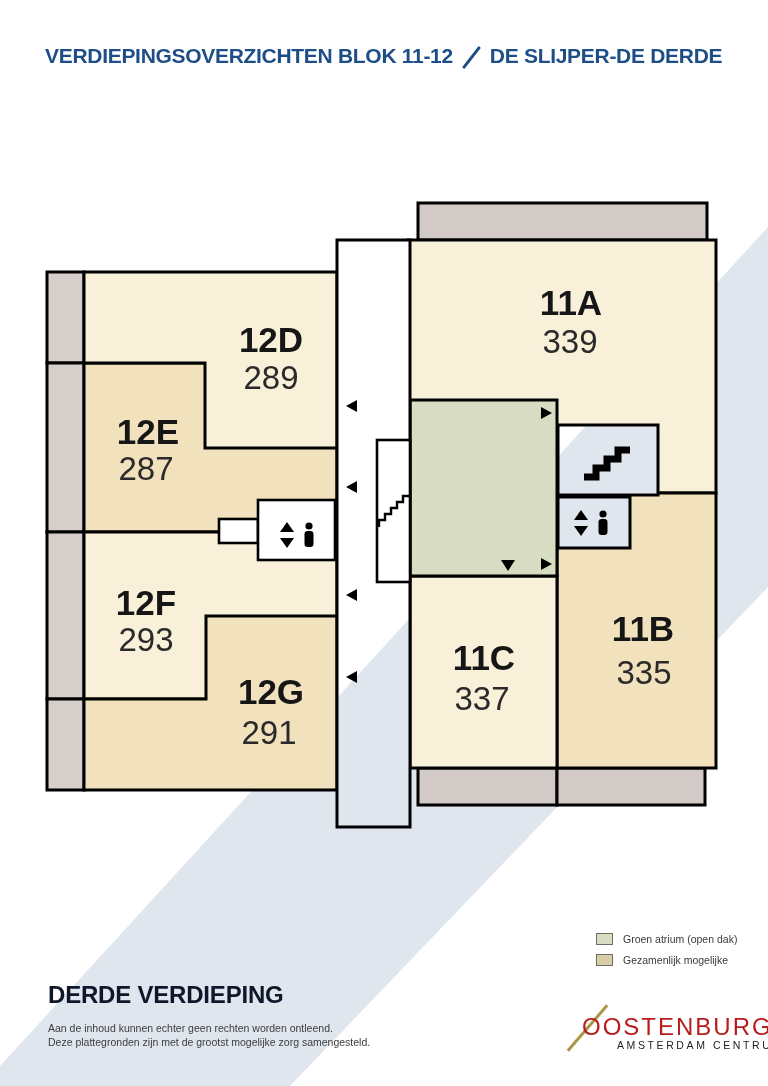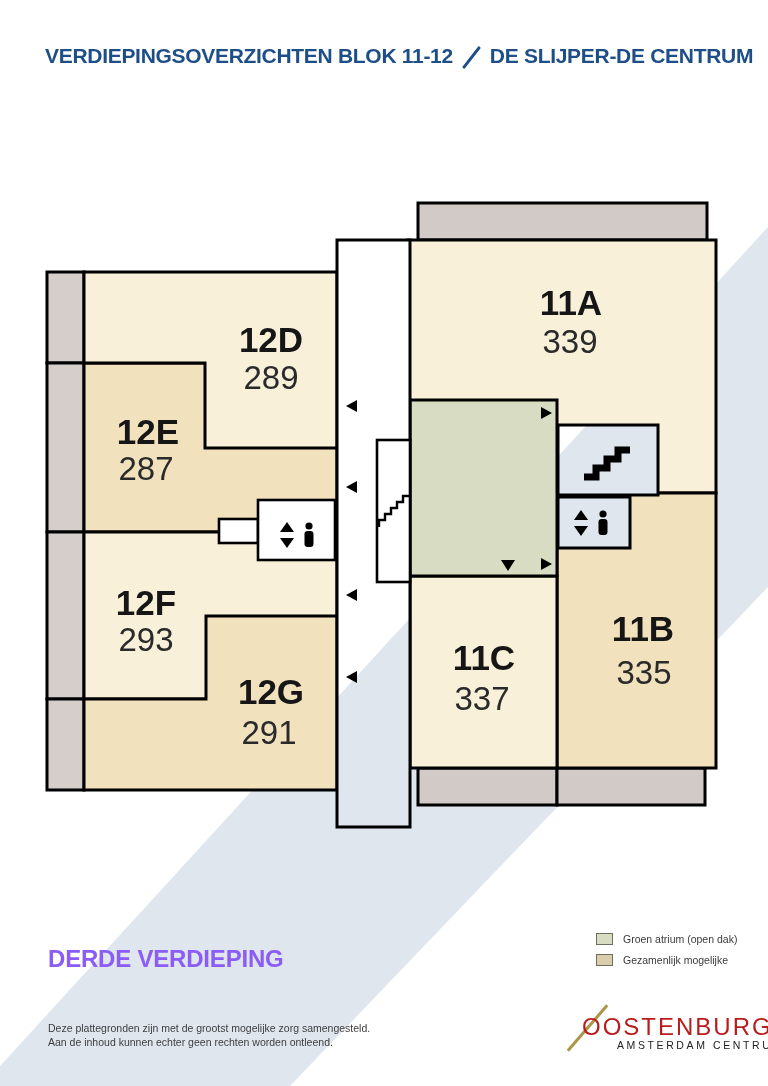--- a/index.html
+++ b/index.html
@@ -17,21 +17,21 @@
   .header .slash{
     width:3px;height:27px;background:#1d4e87;margin:0 17px;
     transform:rotate(38deg);border-radius:1px;
   }
   
   .plan{position:absolute;left:0;top:0;width:768px;height:1086px;}
   .room-label{font-size:35px;font-weight:600;fill:#161616;}
   .room-number{font-size:33px;font-weight:400;fill:#2a2a2a;}
   
   .floor-label{
-    position:absolute;left:48px;top:945px;color:#8b5cf6;
+    position:absolute;left:48px;top:981px;color:#0f172a;
     font-size:24px;font-weight:bold;letter-spacing:-0.2px;white-space:nowrap;
   }
   .disclaimer{
     position:absolute;left:48px;top:1022px;color:#3d3d3d;
     font-size:10.5px;line-height:13.5px;
   }
   .legend{position:absolute;left:568px;top:933px;}
   .legend-row{display:flex;align-items:center;margin-bottom:9px;padding-left:28px;}
   .legend-swatch{width:17px;height:12px;border:1px solid #6e6e60;box-sizing:border-box;}
   .legend-swatch.green{background:#d8dcc3;}
@@ -52,21 +52,21 @@
   }
 </style>
 </head>
 <body>
 
 <div class="page">
 
   <div class="header">
     <span>VERDIEPINGSOVERZICHTEN BLOK 11-12</span>
     <span class="slash"></span>
-    <span>DE SLIJPER-DE CENTRUM</span>
+    <span>DE SLIJPER-DE DERDE</span>
   </div>
 
   <svg class="plan" viewBox="0 0 768 1086">
     <defs>
       <clipPath id="cutouts">
         <rect x="337" y="240" width="73" height="587"></rect>
         <rect x="558" y="425" width="100" height="70"></rect>
         <rect x="558" y="497" width="72" height="51"></rect>
       </clipPath>
     </defs>
@@ -157,22 +157,22 @@
       <text class="room-label" x="643" y="641">11B</text>
       <text class="room-number" x="644" y="684">335</text>
       <text class="room-label" x="484" y="670">11C</text>
       <text class="room-number" x="482" y="710">337</text>
     </g>
   </svg>
 
   <div class="floor-label">DERDE VERDIEPING</div>
 
   <div class="disclaimer">
+    <div>Aan de inhoud kunnen echter geen rechten worden ontleend.</div>
     <div>Deze plattegronden zijn met de grootst mogelijke zorg samengesteld.</div>
-    <div>Aan de inhoud kunnen echter geen rechten worden ontleend.</div>
   </div>
 
   <div class="legend">
     <div class="legend-row">
       <span class="legend-swatch green"></span>
       <span class="legend-label">Groen atrium (open dak)</span>
     </div>
     <div class="legend-row">
       <span class="legend-swatch tan"></span>
       <span class="legend-label">Gezamenlijk mogelijke</span>

